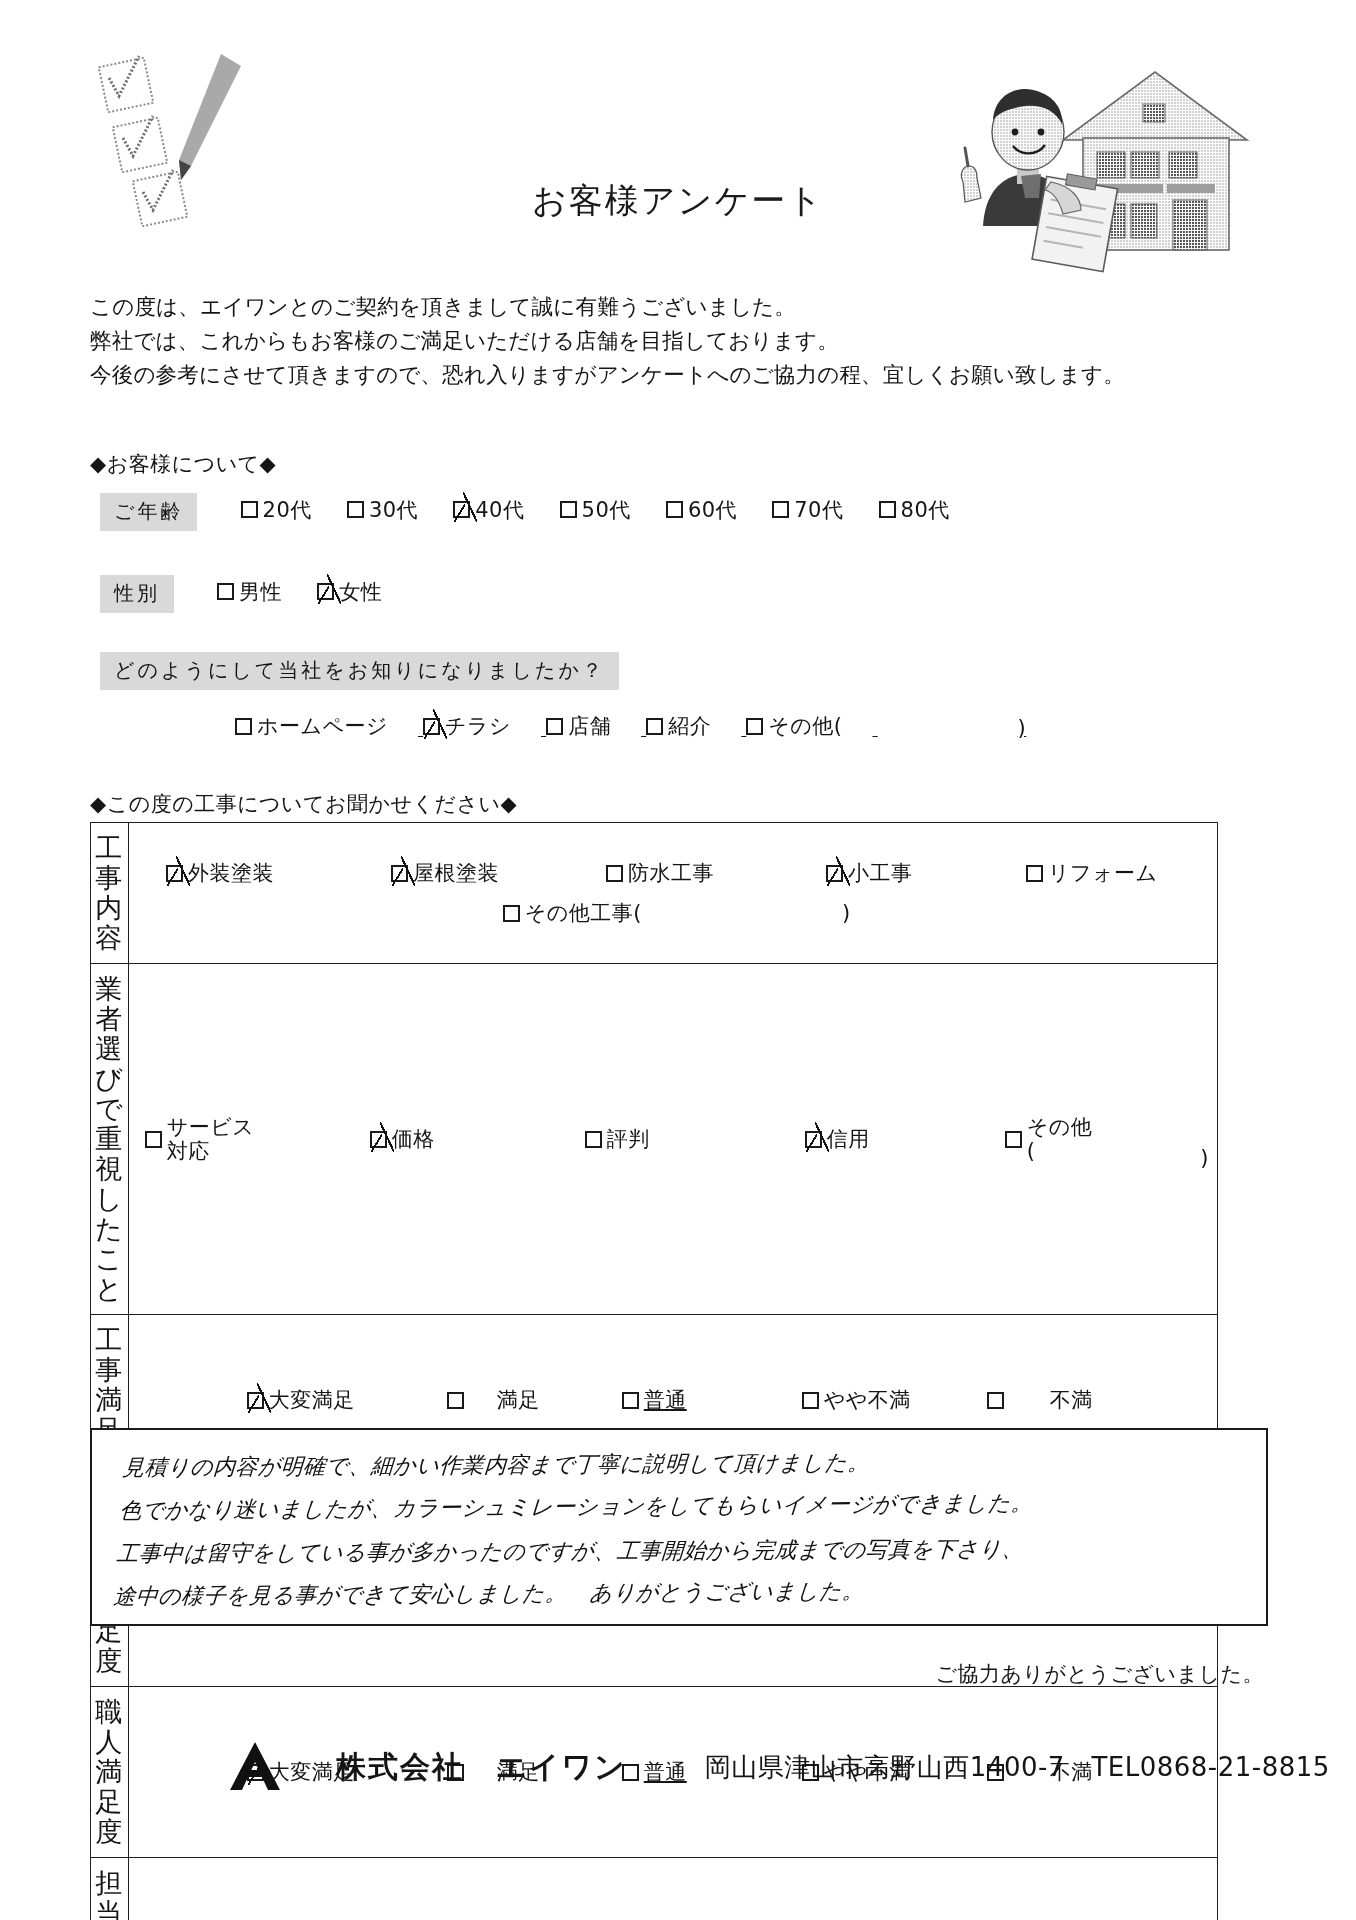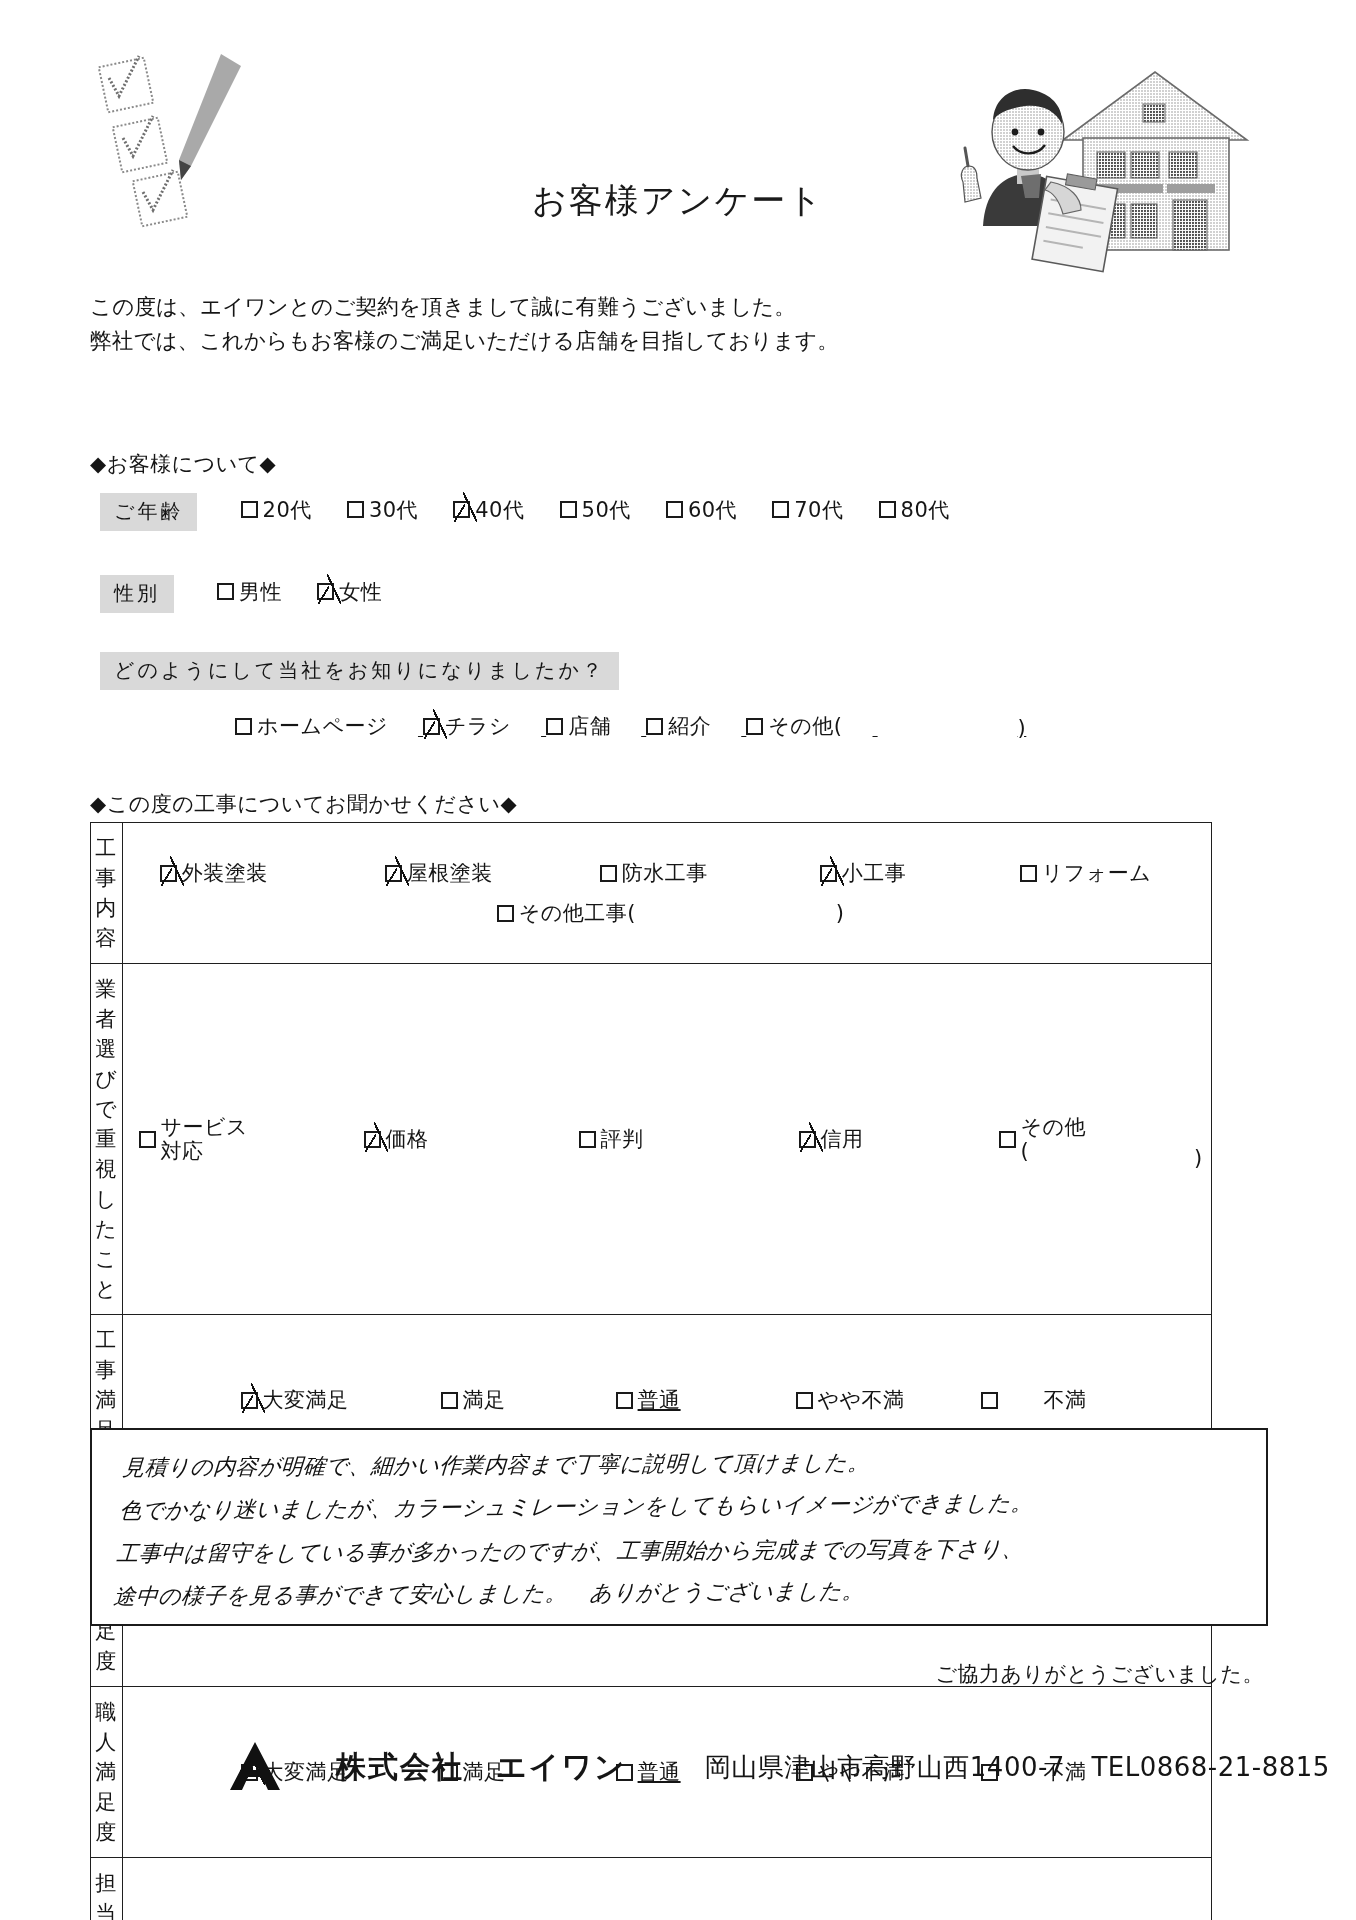--- a/index.html
+++ b/index.html
@@ -113,34 +113,34 @@
     background: #fff;
   }
   .tbl td {
     border: 1px solid #1f1f1f;
     padding: 0;
     vertical-align: middle;
   }
   .tbl .lab {
     width: 198px;
     text-align: center;
-    font-size: 21px;
+    font-size: 27px;
     line-height: 30px;
     letter-spacing: 1px;
     padding: 10px 4px;
   }
   .tbl .cell { padding: 12px 8px 12px 16px; }
 
   .optline { display: flex; align-items: center; white-space: nowrap; justify-content: center; }
   .optline + .optline { margin-top: 12px; }
 
   
   .sat .opt { margin-right: 0; }
   .sat .c1 { width: 200px; }
-  .sat .c2 { width: 175px; }
+  .sat .c2 { width: 175px; gap: 28px; }
   .sat .c3 { width: 180px; text-decoration: underline; }
   .sat .c4 { width: 185px; }
   .sat .c5 { width: 120px; }
 
   .w1 { width: 195px; }
   .w2 { width: 185px; }
   .w3 { width: 190px; }
   .w4 { width: 170px; }
 
   .two-line { display: inline-block; line-height: 24px; vertical-align: middle; }
@@ -291,20 +291,21 @@
         <path d="M96 134 C116 138 126 150 126 162 L108 166 C104 152 98 144 90 142 Z" fill="#d6d6d6" stroke="#666" stroke-width="1.2"></path>
       </g>
     </svg>
   </div>
 
   <div class="title">お客様アンケート</div>
 
   <div class="intro">
     <div>この度は、エイワンとのご契約を頂きまして誠に有難うございました。</div>
     <div>弊社では、これからもお客様のご満足いただける店舗を目指しております。</div>
+    <div>今後の参考にさせて頂きますので、恐れ入りますがアンケートへのご協力の程、宜しくお願い致します。</div>
   </div>
 
   <div class="sec-head" id="sec-customer">◆お客様について◆</div>
 
   <div class="row-q" id="row-age">
     <span class="chip">ご年齢</span>
     <span class="opts">
       <span class="opt">
           <span class="box"></span>
           <span class="lbl">20代</span>

